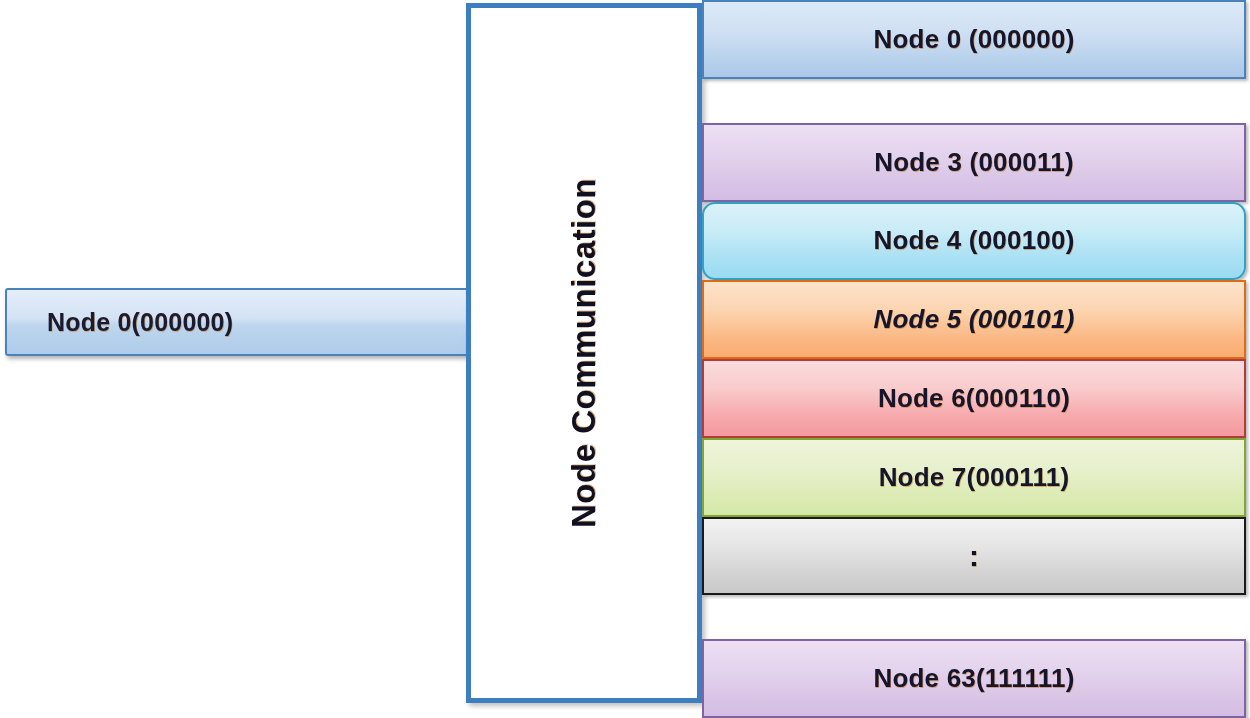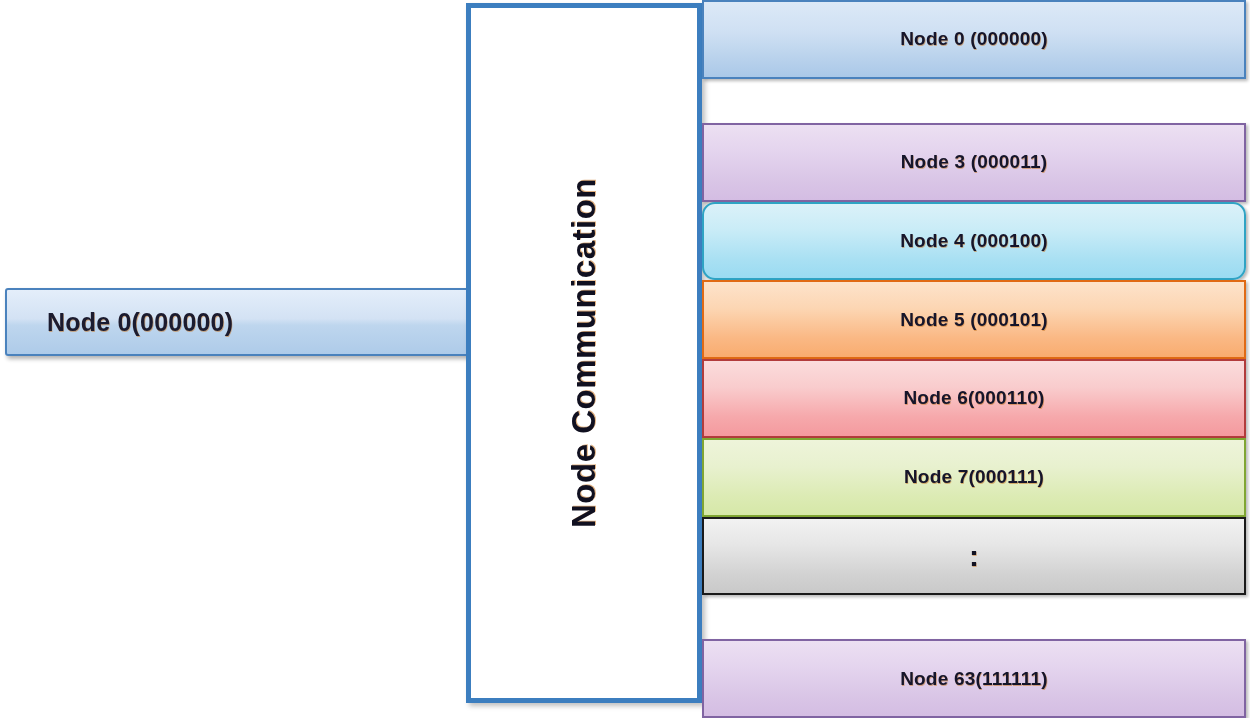--- a/index.html
+++ b/index.html
@@ -84,39 +84,39 @@
     flex: 1 1 0;
     box-sizing: border-box;
     border-width: 2px;
     border-style: solid;
     display: flex;
     align-items: center;
     justify-content: center;
     box-shadow: 2px 2px 3px rgba(0,0,0,0.28);
   }
   .node-row .node-label {
-    font-size: 19px;
+    font-size: 26px;
     font-weight: bold;
     color: #15152b;
     letter-spacing: 0.2px;
     text-shadow: 0.6px 0.6px 0px rgba(200,120,40,0.55);
   }
   .node-row.dots .node-label {
     font-size: 30px;
     line-height: 0.5;
     color: #111122;
   }
 
   
   .c-blue     { border-color:#4a82bd; background: linear-gradient(to bottom,#dce9f7 0%,#cfe0f3 40%,#b9d2ec 75%,#aac8e8 100%); }
   .c-pink     { border-color:#b23c3c; background: linear-gradient(to bottom,#fbdcdc 0%,#f9cccd 35%,#f6a8ab 75%,#f49a9e 100%); }
   .c-green    { border-color:#80a633; background: linear-gradient(to bottom,#eef4da 0%,#e8f1cf 35%,#dcebb4 75%,#d6e8a8 100%); }
   .c-purple   { border-color:#8064a2; background: linear-gradient(to bottom,#ece0f2 0%,#e4d4ee 35%,#d9c5e6 75%,#d4bde3 100%); margin-top: 44px; }
   .c-cyan     { border-color:#2fa3c4; background: linear-gradient(to bottom,#dbf1f9 0%,#c9ecf7 35%,#a9e0f3 75%,#9adbf2 100%); border-radius: 13px; }
-  .c-orange   { border-color:#e06a15; background: linear-gradient(to bottom,#fde3cb 0%,#fcd6b3 35%,#fab884 75%,#f9ac6f 100%); }
+  .c-orange   { border-color:#e06a15; background: linear-gradient(to bottom,#fde3cb 0%,#fcd6b3 35%,#fab884 75%,#f9ac6f 100%); font-style: italic; }
   .c-grey     { border-color:#1a1a1a; background: linear-gradient(to bottom,#f2f2f2 0%,#e6e6e6 35%,#d2d2d2 75%,#c9c9c9 100%); }
 </style>
 </head>
 <body>
 
 <div id="canvas">
 
   <div class="src-box">
     <span class="label">Node 0(000000)</span>
   </div>

